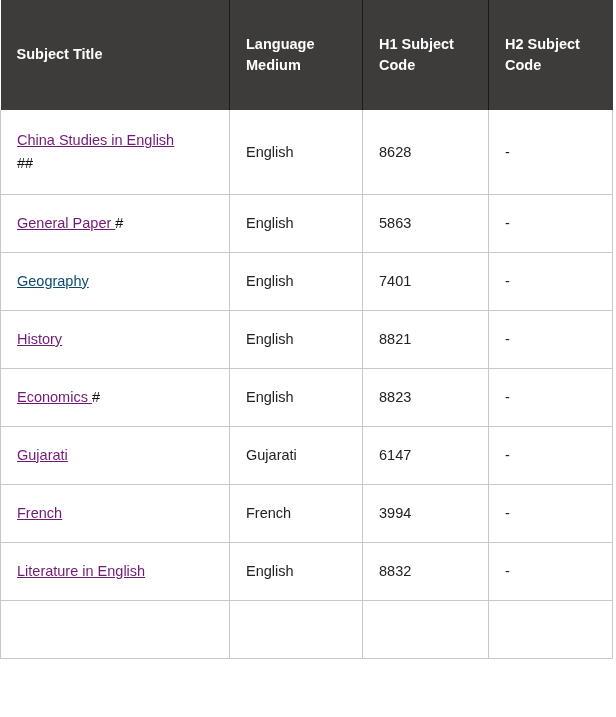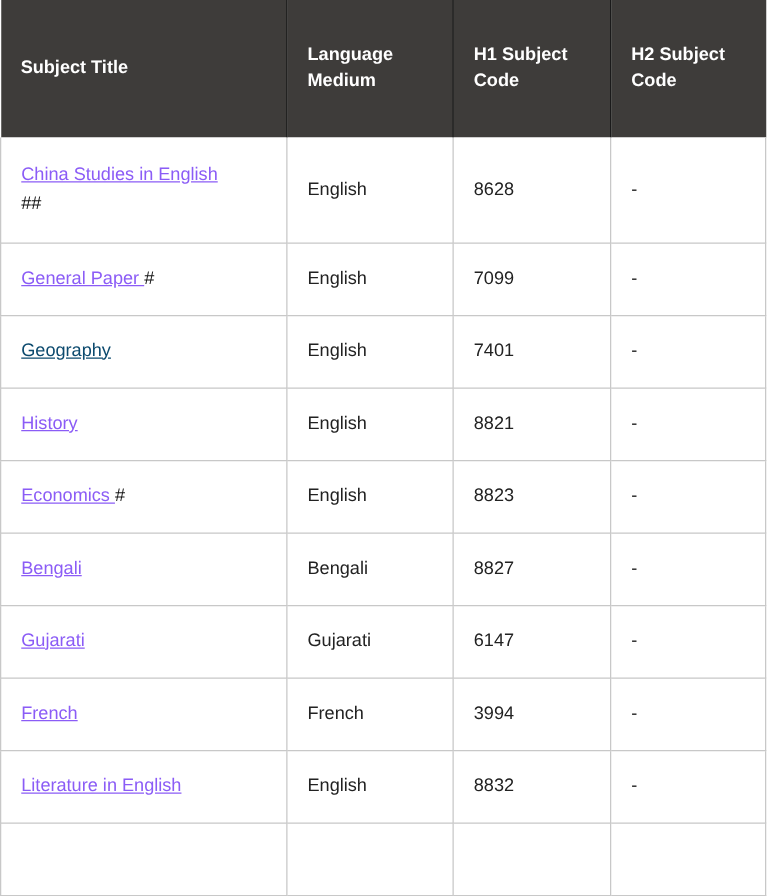--- a/index.html
+++ b/index.html
@@ -68,21 +68,21 @@
   }
   tbody td:first-child { border-left: 1px solid #c8c8c8; }
   tbody td:last-child  { border-right: 1px solid #c8c8c8; }
 
   tbody tr.tall td {
     height: 84px;
   }
 
   a.subject-link {
     text-decoration: underline;
-    color: #8b5cf6;
+    color: #701a75;
   }
   a.subject-link.visited {
     color: #0c4a6e;
   }
   .marker {
     color: #111111;
     text-decoration: none;
   }
   .marker-block {
     display: block;
@@ -122,45 +122,39 @@
     <tbody id="table-body">
         <tr class="tall">
           <td><a class="subject-link">China Studies in English</a><span class="marker-block">##</span></td>
           <td>English</td>
           <td>8628</td>
           <td>-</td>
         </tr>
         <tr>
           <td><a class="subject-link">General Paper </a><span class="marker">#</span></td>
           <td>English</td>
-          <td>7099</td>
+          <td>5863</td>
           <td>-</td>
         </tr>
         <tr>
           <td><a class="subject-link visited">Geography</a></td>
           <td>English</td>
           <td>7401</td>
           <td>-</td>
         </tr>
         <tr>
           <td><a class="subject-link">History</a></td>
           <td>English</td>
           <td>8821</td>
           <td>-</td>
         </tr>
         <tr>
           <td><a class="subject-link">Economics </a><span class="marker">#</span></td>
           <td>English</td>
           <td>8823</td>
-          <td>-</td>
-        </tr>
-        <tr>
-          <td><a class="subject-link">Bengali</a></td>
-          <td>Bengali</td>
-          <td>8827</td>
           <td>-</td>
         </tr>
         <tr>
           <td><a class="subject-link">Gujarati</a></td>
           <td>Gujarati</td>
           <td>6147</td>
           <td>-</td>
         </tr>
         <tr>
           <td><a class="subject-link">French</a></td>

